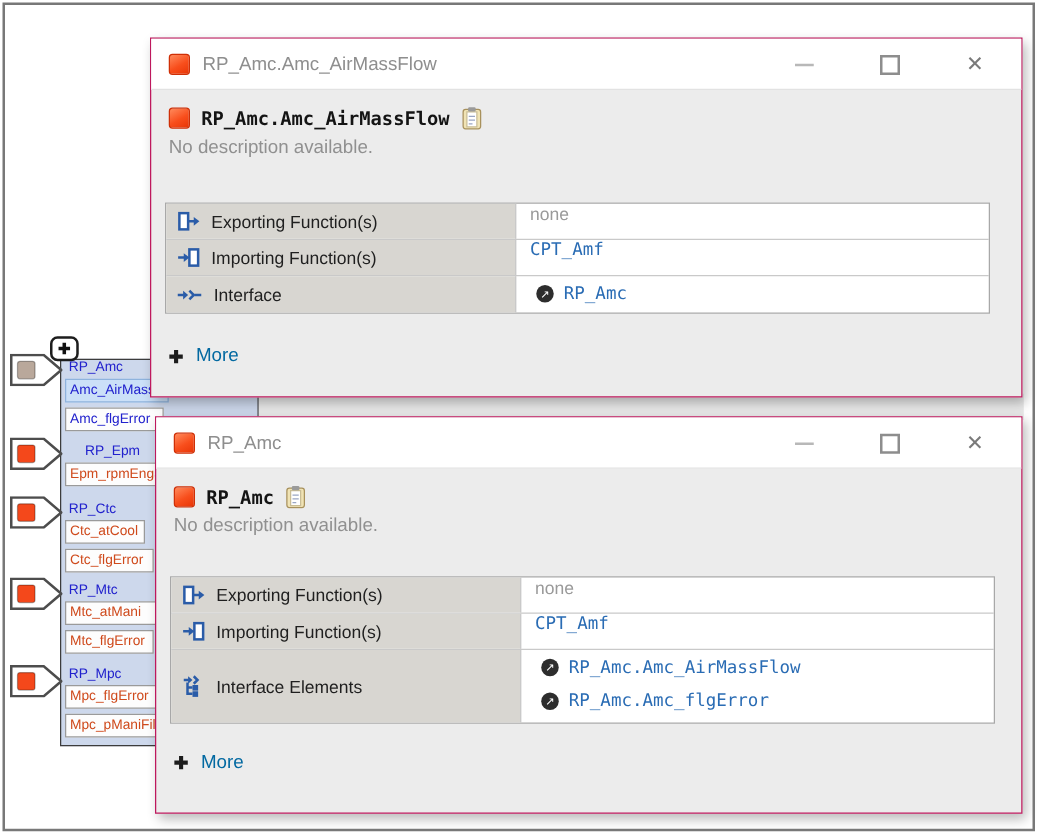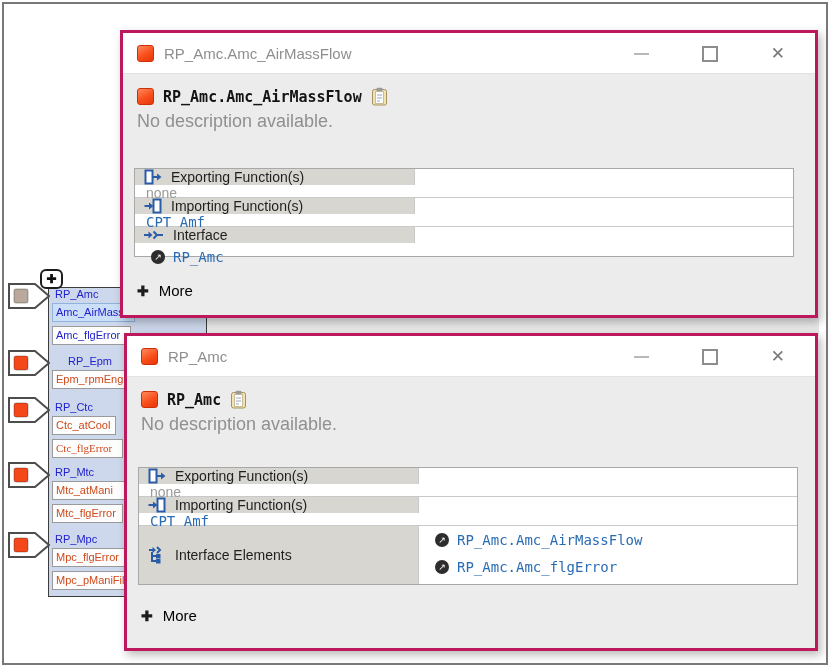--- a/index.html
+++ b/index.html
@@ -17,65 +17,65 @@
                 font-size:12px; font-weight:bold; line-height:16px; color:#111; cursor:pointer; }
   .port { position:absolute; z-index:3; }
   .grp-label { position:absolute; z-index:2; font-size:11px; color:#2121cd; white-space:nowrap; }
   .item-box { position:absolute; z-index:2; height:19px; background:#fdfdfd; border:1px solid #9a9a9a;
               font-size:11px; line-height:17px; padding-left:3px; white-space:nowrap; overflow:hidden; }
   .item-box[data-tone="orange"] { color:#cf4a1c; }
   .item-box[data-tone="blue"]   { color:#2121cd; }
   .item-box[data-tone="blue-highlight"] { color:#2121cd; background:#cbe0f8; border-color:#8fb3dd; }
 
   
-  .dialog { position:absolute; background:#ececec; border:3px solid #be185d;
+  .dialog { position:absolute; background:#ececec; border:1px solid #be185d;
             box-shadow:3px 4px 9px rgba(0,0,0,0.28); }
   .dlg1 { left:120px; top:30px; width:698px; height:288px; z-index:10; }
   .dlg2 { left:124px; top:333px; width:694px; height:318px; z-index:20; }
   .titlebar { position:relative; height:41px; background:#ffffff; border-bottom:1px solid #e2e2e2;
               display:flex; align-items:center; padding-left:14px; }
   .obj-icon { width:17px; height:17px; border-radius:3px; border:1px solid #cf2f06;
               background:linear-gradient(150deg,#ff8a5c 0%,#f84e1c 55%,#e83607 100%); flex:0 0 auto; }
   .title-text { margin-left:10px; font-size:15px; color:#8e8e8e; white-space:nowrap; }
   .win-controls { position:absolute; top:0; right:0; height:41px; display:flex; align-items:center;
                   gap:53px; padding-right:30px; }
   .btn-min { width:15px; height:2px; background:#b8b8b8; cursor:pointer; }
   .btn-max { width:16px; height:16px; border:2px solid #8d8d8d; background:#fff; cursor:pointer; }
   .btn-close { font-size:17px; color:#7a7a7a; line-height:17px; cursor:pointer; }
 
   .dlg-body { position:relative; padding:13px 28px 0 14px; }
   .obj-header { display:flex; align-items:center; gap:9px; }
   .obj-name { font-family:"DejaVu Sans Mono","Liberation Mono",monospace; font-weight:bold;
               font-size:15px; color:#141414; white-space:nowrap; }
-  .desc { margin-top:5px; font-size:18px; color:#909090; }
+  .desc { margin-top:5px; font-size:15px; color:#909090; }
 
   .info-table { background:#ffffff; border:1px solid #a8a8a8; margin-left:-3px; }
   .dlg1 .info-table { margin-top:36px; width:660px; }
   .dlg2 .info-table { margin-top:32px; width:660px; }
   .trow { display:flex; border-bottom:1px solid #c9c9c9; }
   .trow:last-child { border-bottom:none; }
   .tlabel { width:280px; flex:0 0 auto; background:#d8d6d1; border-right:1px solid #c9c9c9;
             display:flex; align-items:center; gap:9px; padding-left:9px;
             font-size:14px; color:#1f1f1f; }
   .tvalue { flex:1; display:flex; flex-direction:column; }
-  .row-s { height:29px;flex-direction:column; }
+  .row-s { height:29px; }
   .row-d { height:58px; }
   .val-muted { padding-left:11px; font-size:14px; color:#9a9a9a; }
   .val-link  { padding-left:11px; font-size:14px; color:#2a6cb4;
                font-family:"DejaVu Sans Mono","Liberation Mono",monospace; cursor:pointer; }
   .navrow { display:flex; align-items:center; gap:8px; padding-left:16px; height:27px; }
   .navrow .nav-dot { width:14px; height:14px; border-radius:50%; background:#2d2d2d; color:#ffffff;
                      font-size:9px; line-height:14px; text-align:center; flex:0 0 auto; }
   .navrow .nav-link { font-size:14px; color:#2a6cb4; cursor:pointer;
                       font-family:"DejaVu Sans Mono","Liberation Mono",monospace; white-space:nowrap; }
   .more-row { display:flex; align-items:center; gap:10px; cursor:pointer; }
   .dlg1 .more-row { margin-top:25px; }
   .dlg2 .more-row { margin-top:22px; }
   .plus-glyph { font-size:14px; font-weight:bold; color:#1c1c1c; }
-  .more-label { font-size:15px; color:#000000; }
+  .more-label { font-size:15px; color:#0369a1; }
 
   .lbl-icon { flex:0 0 auto; }
 </style>
 </head>
 <body>
 
 <div id="stage">
 
   <div class="diagram-panel"></div>
   <div class="bg-gray-strip"></div>
@@ -107,21 +107,21 @@
 
   <div class="grp-label" style="left:55px;top:288px;">RP_Amc</div>
   <div class="item-box" style="left:52px;top:303px;width:83px;" data-tone="blue-highlight">Amc_AirMass</div>
   <div class="item-box" style="left:52px;top:326px;width:79px;" data-tone="blue">Amc_flgError</div>
 
   <div class="grp-label" style="left:55px;top:355px;padding-left:13px;">RP_Epm</div>
   <div class="item-box" style="left:52px;top:370px;width:79px;" data-tone="orange">Epm_rpmEngS</div>
 
   <div class="grp-label" style="left:55px;top:401px;">RP_Ctc</div>
   <div class="item-box" style="left:52px;top:416px;width:64px;" data-tone="orange">Ctc_atCool</div>
-  <div class="item-box" style="left:52px;top:439px;width:71px;font-family:Liberation Serif, serif;" data-tone="orange">Ctc_flgError</div>
+  <div class="item-box" style="left:52px;top:439px;width:71px;" data-tone="orange">Ctc_flgError</div>
 
   <div class="grp-label" style="left:55px;top:466px;">RP_Mtc</div>
   <div class="item-box" style="left:52px;top:481px;width:86px;" data-tone="orange">Mtc_atMani</div>
   <div class="item-box" style="left:52px;top:504px;width:71px;" data-tone="orange">Mtc_flgError</div>
 
   <div class="grp-label" style="left:55px;top:533px;">RP_Mpc</div>
   <div class="item-box" style="left:52px;top:548px;width:94px;" data-tone="orange">Mpc_flgError</div>
   <div class="item-box" style="left:52px;top:571px;width:79px;" data-tone="orange">Mpc_pManiFilt</div>
 
   <div class="dialog dlg1">

